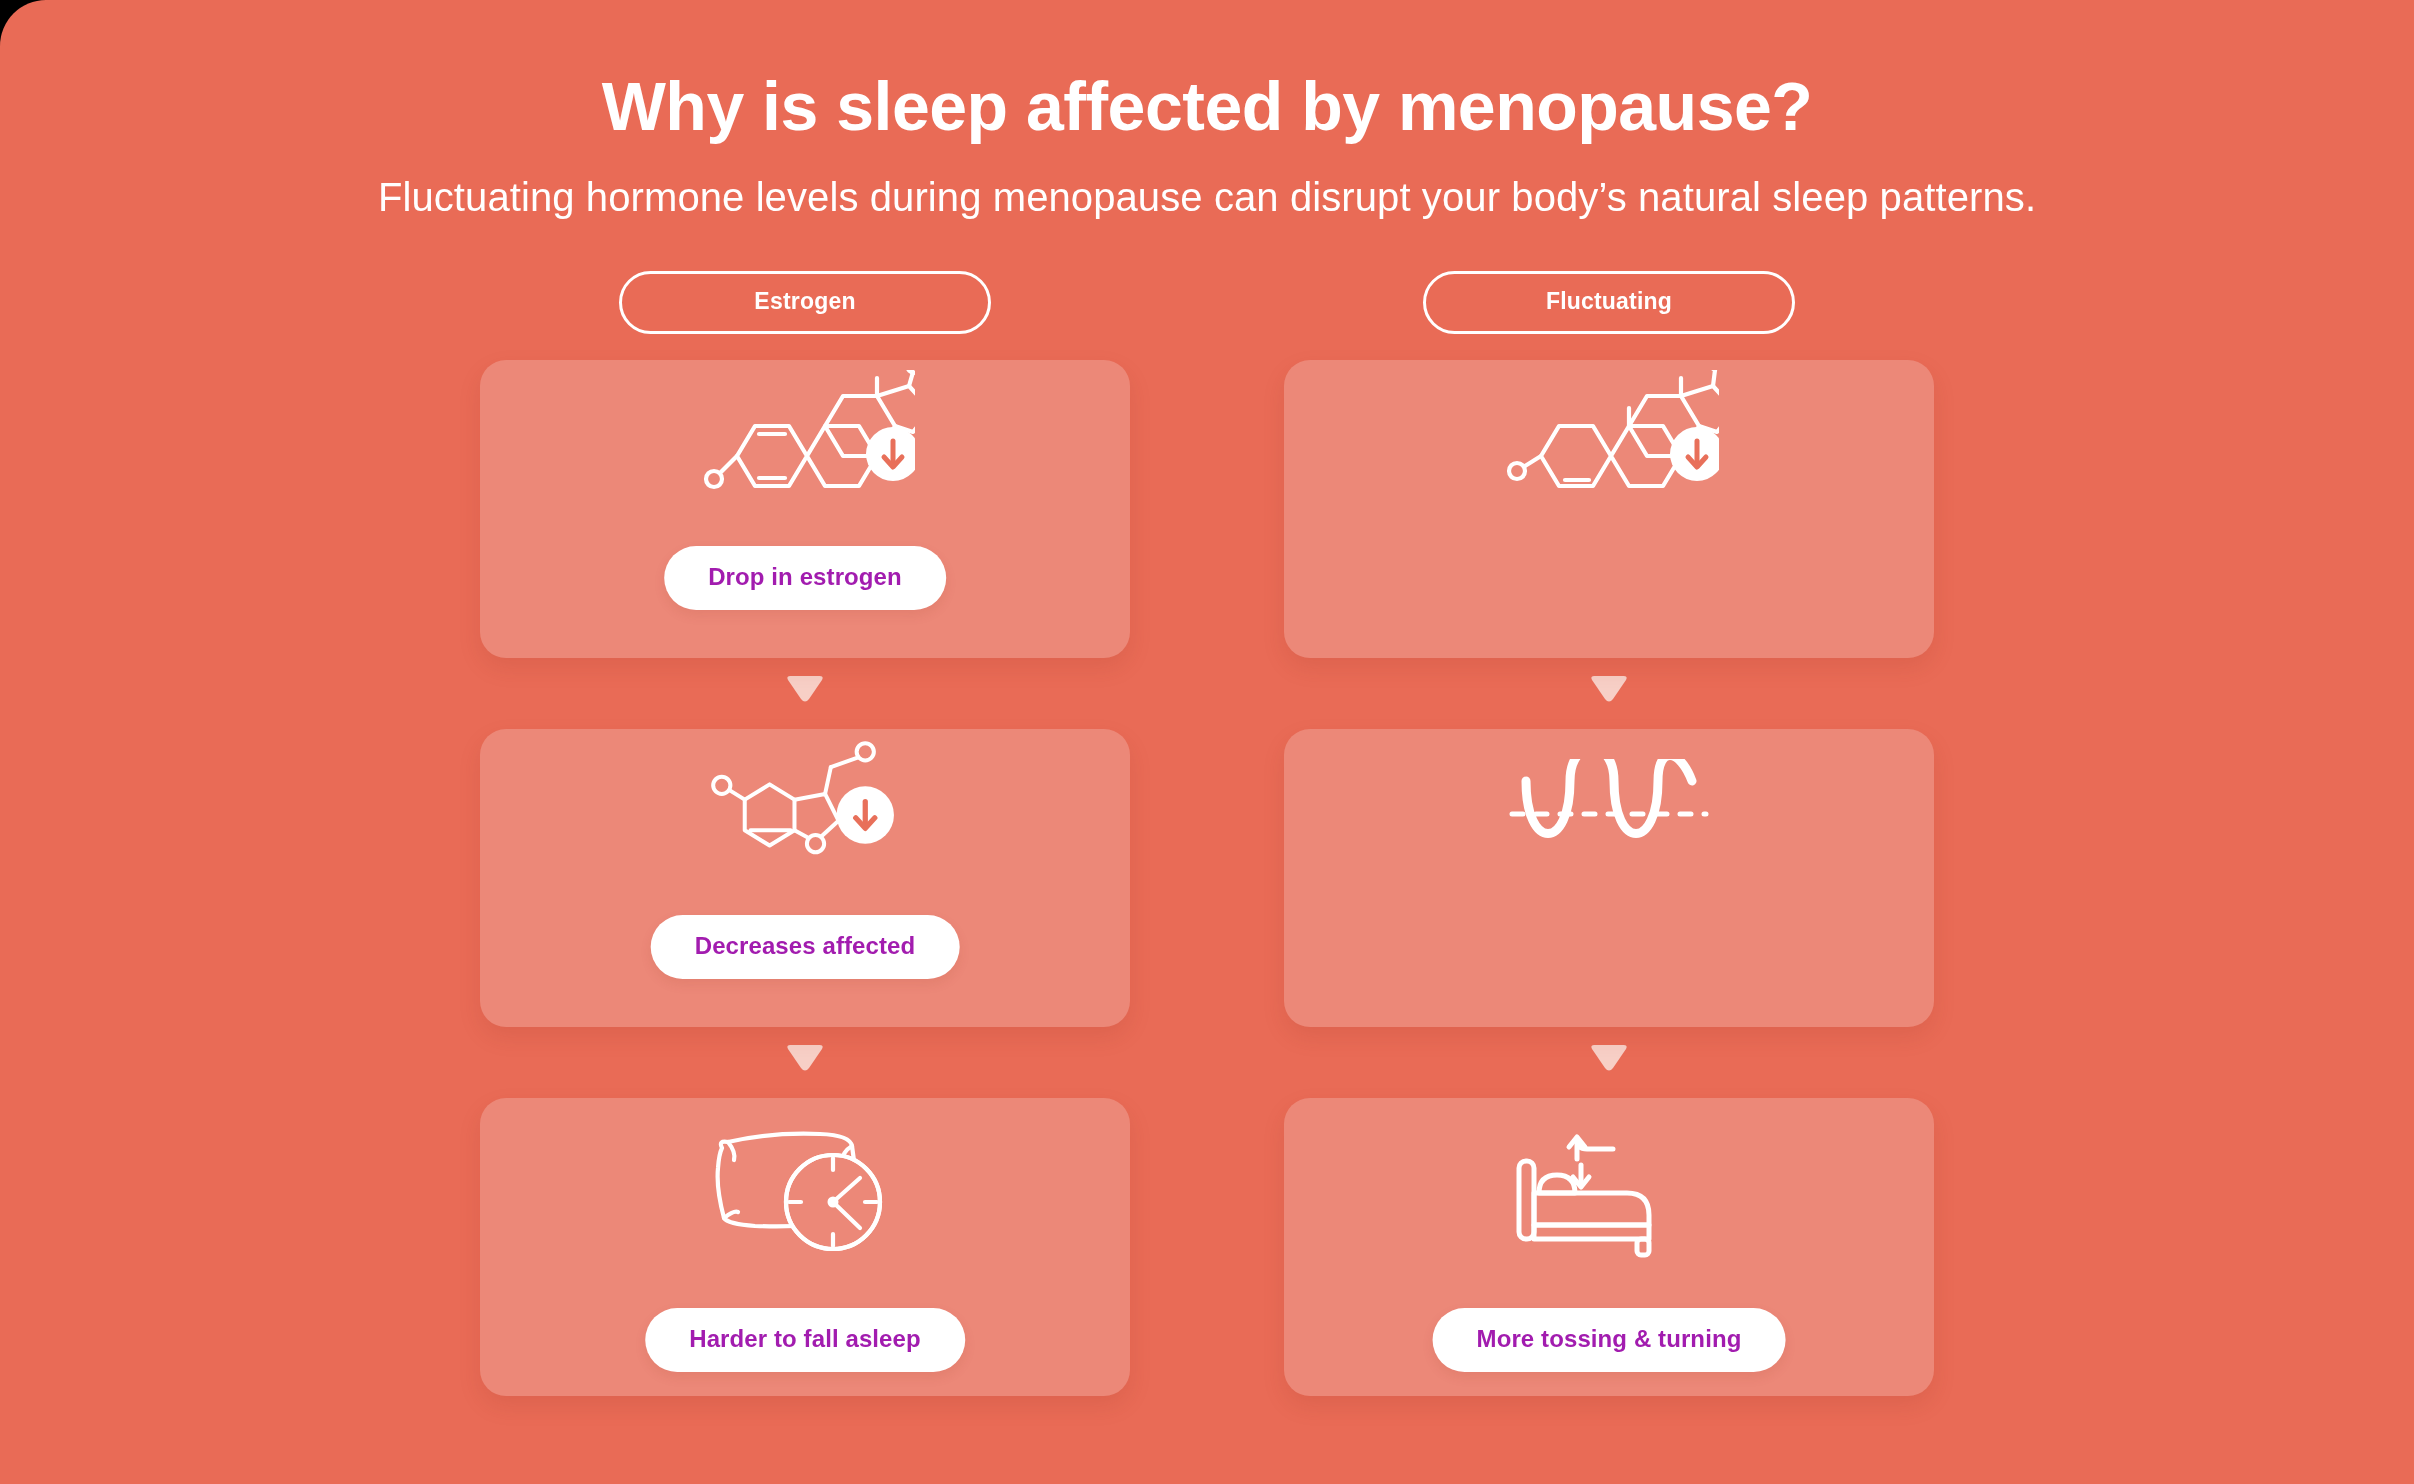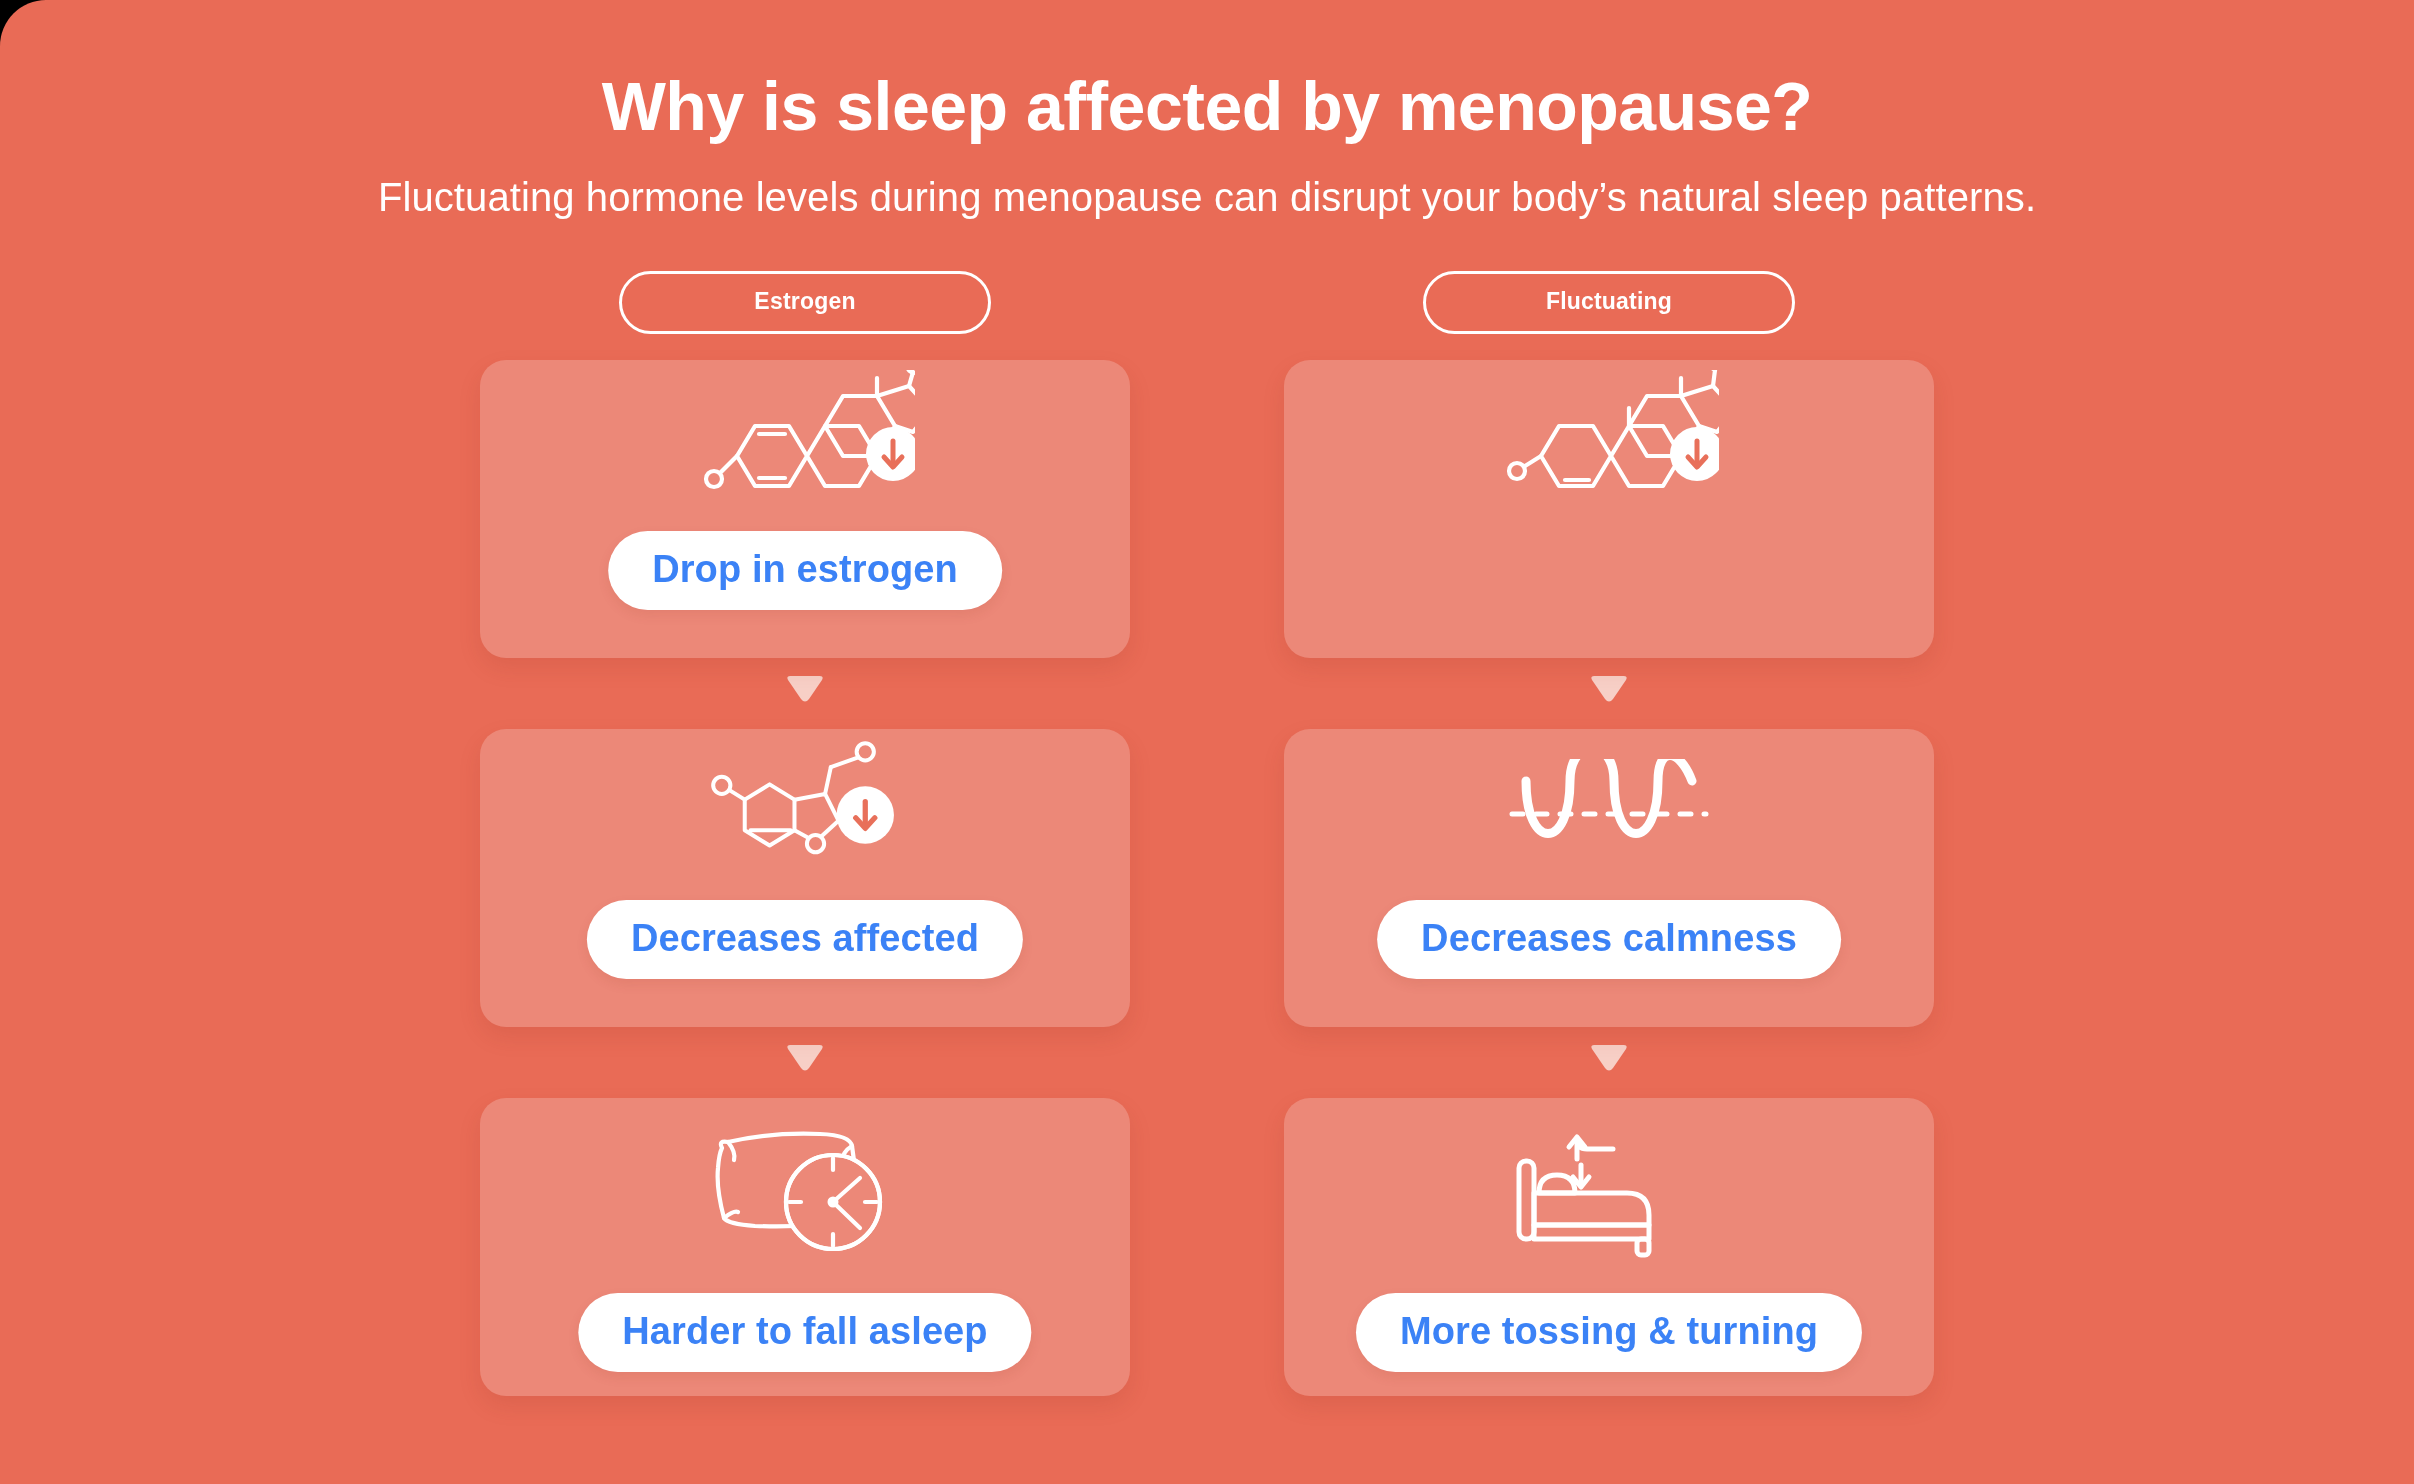--- a/index.html
+++ b/index.html
@@ -98,23 +98,23 @@
     align-items: center;
     justify-content: center;
     margin-top: 4px;
   }
   .card-pill {
     position: absolute;
     left: 50%;
     transform: translateX(-50%);
     bottom: 48px;
     background: #FFFFFF;
-    color: #3b82f6;
+    color: #a21caf;
     border-radius: 999px;
-    font-size: 38px;
+    font-size: 24px;
     font-weight: 700;
     letter-spacing: 0.1px;
     padding: 17px 44px 19px 44px;
     white-space: nowrap;
     box-shadow: 0 5px 12px rgba(150, 45, 30, 0.10);
   }
   .card-row3 .card-pill { bottom: 24px; }
   .card-row3 .card-icon { margin-top: 16px; }
 
   
@@ -284,21 +284,20 @@
       <div class="card">
         <div class="card-icon">
           <svg width="210" height="110" viewBox="0 0 210 110" fill="none" stroke="#FFFFFF" stroke-linecap="round" stroke-linejoin="round">
 
             <line x1="8" y1="55" x2="202" y2="55" stroke-width="5" stroke-dasharray="11 13"></line>
 
             <path d="M22 22 C22 92 66 92 66 22 C66 -22 110 -22 110 22
                      C110 92 154 92 154 22 C154 -14 176 -10 188 22" stroke-width="9" fill="none"></path>
           </svg>
         </div>
-        <div class="card-pill">Decreases calmness</div>
       </div>
 
       <div>
         <svg class="connector" viewBox="0 0 44 30" fill="#F7CFC6">
           <path d="M7 3 Q3 3 5 7 L18 26 Q22 31 26 26 L39 7 Q41 3 37 3 Z"></path>
         </svg>
       </div>
 
       <div class="card card-row3">
         <div class="card-icon">

